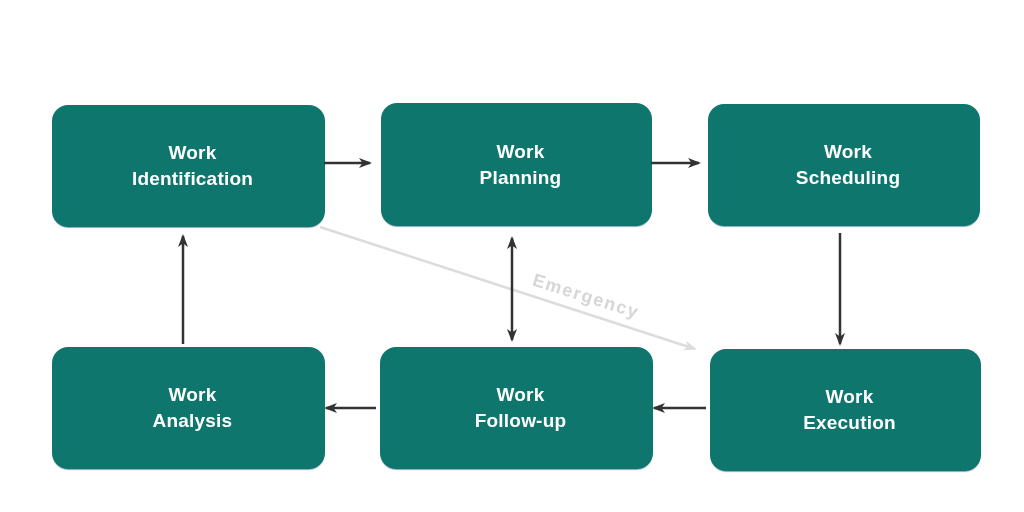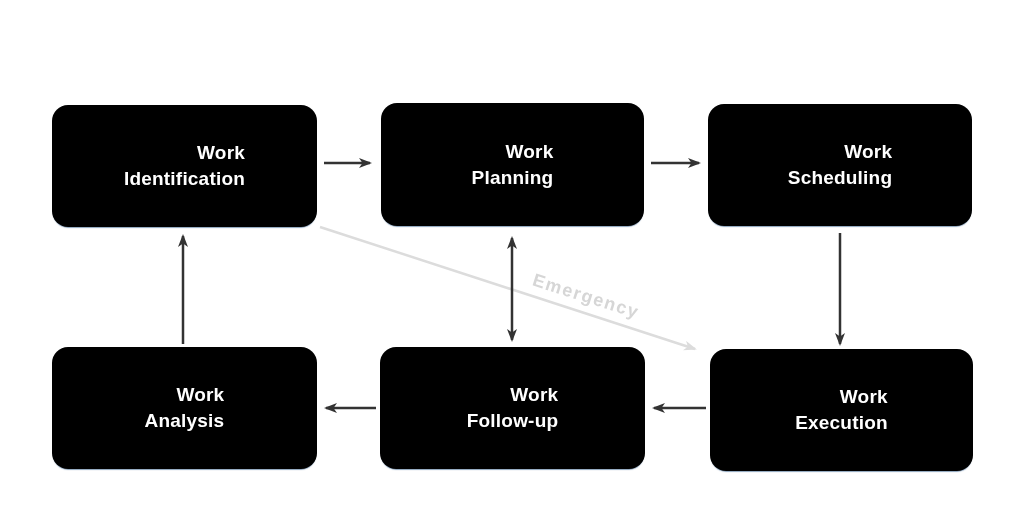--- a/index.html
+++ b/index.html
@@ -10,33 +10,34 @@
   }
   .canvas {
     position: relative;
     width: 1024px;
     height: 512px;
     background: #ffffff;
     overflow: hidden;
   }
   .node {
     position: absolute;
-    background: #000000;
+    background: #0f766e;
     border-radius: 16px;
     color: #ffffff;
     font-size: 19px;
     font-weight: 700;
     line-height: 26px;
     letter-spacing: 0.2px;
     display: flex;
     align-items: center;
     justify-content: center;
-    text-align: right;
+    text-align: center;
     white-space: pre-line;
     box-shadow: 0 2px 1px -1px rgba(45, 90, 135, 0.55);
+    padding-left: 8px;
   }
   #node-identification { left: 52px;  top: 105px; width: 265px; height: 122px; }
   #node-planning       { left: 381px; top: 103px; width: 263px; height: 123px; }
   #node-scheduling     { left: 708px; top: 104px; width: 264px; height: 122px; }
   #node-analysis       { left: 52px;  top: 347px; width: 265px; height: 122px; }
   #node-followup       { left: 380px; top: 347px; width: 265px; height: 122px; }
   #node-execution      { left: 710px; top: 349px; width: 263px; height: 122px; }
 
   svg.arrows {
     position: absolute;

